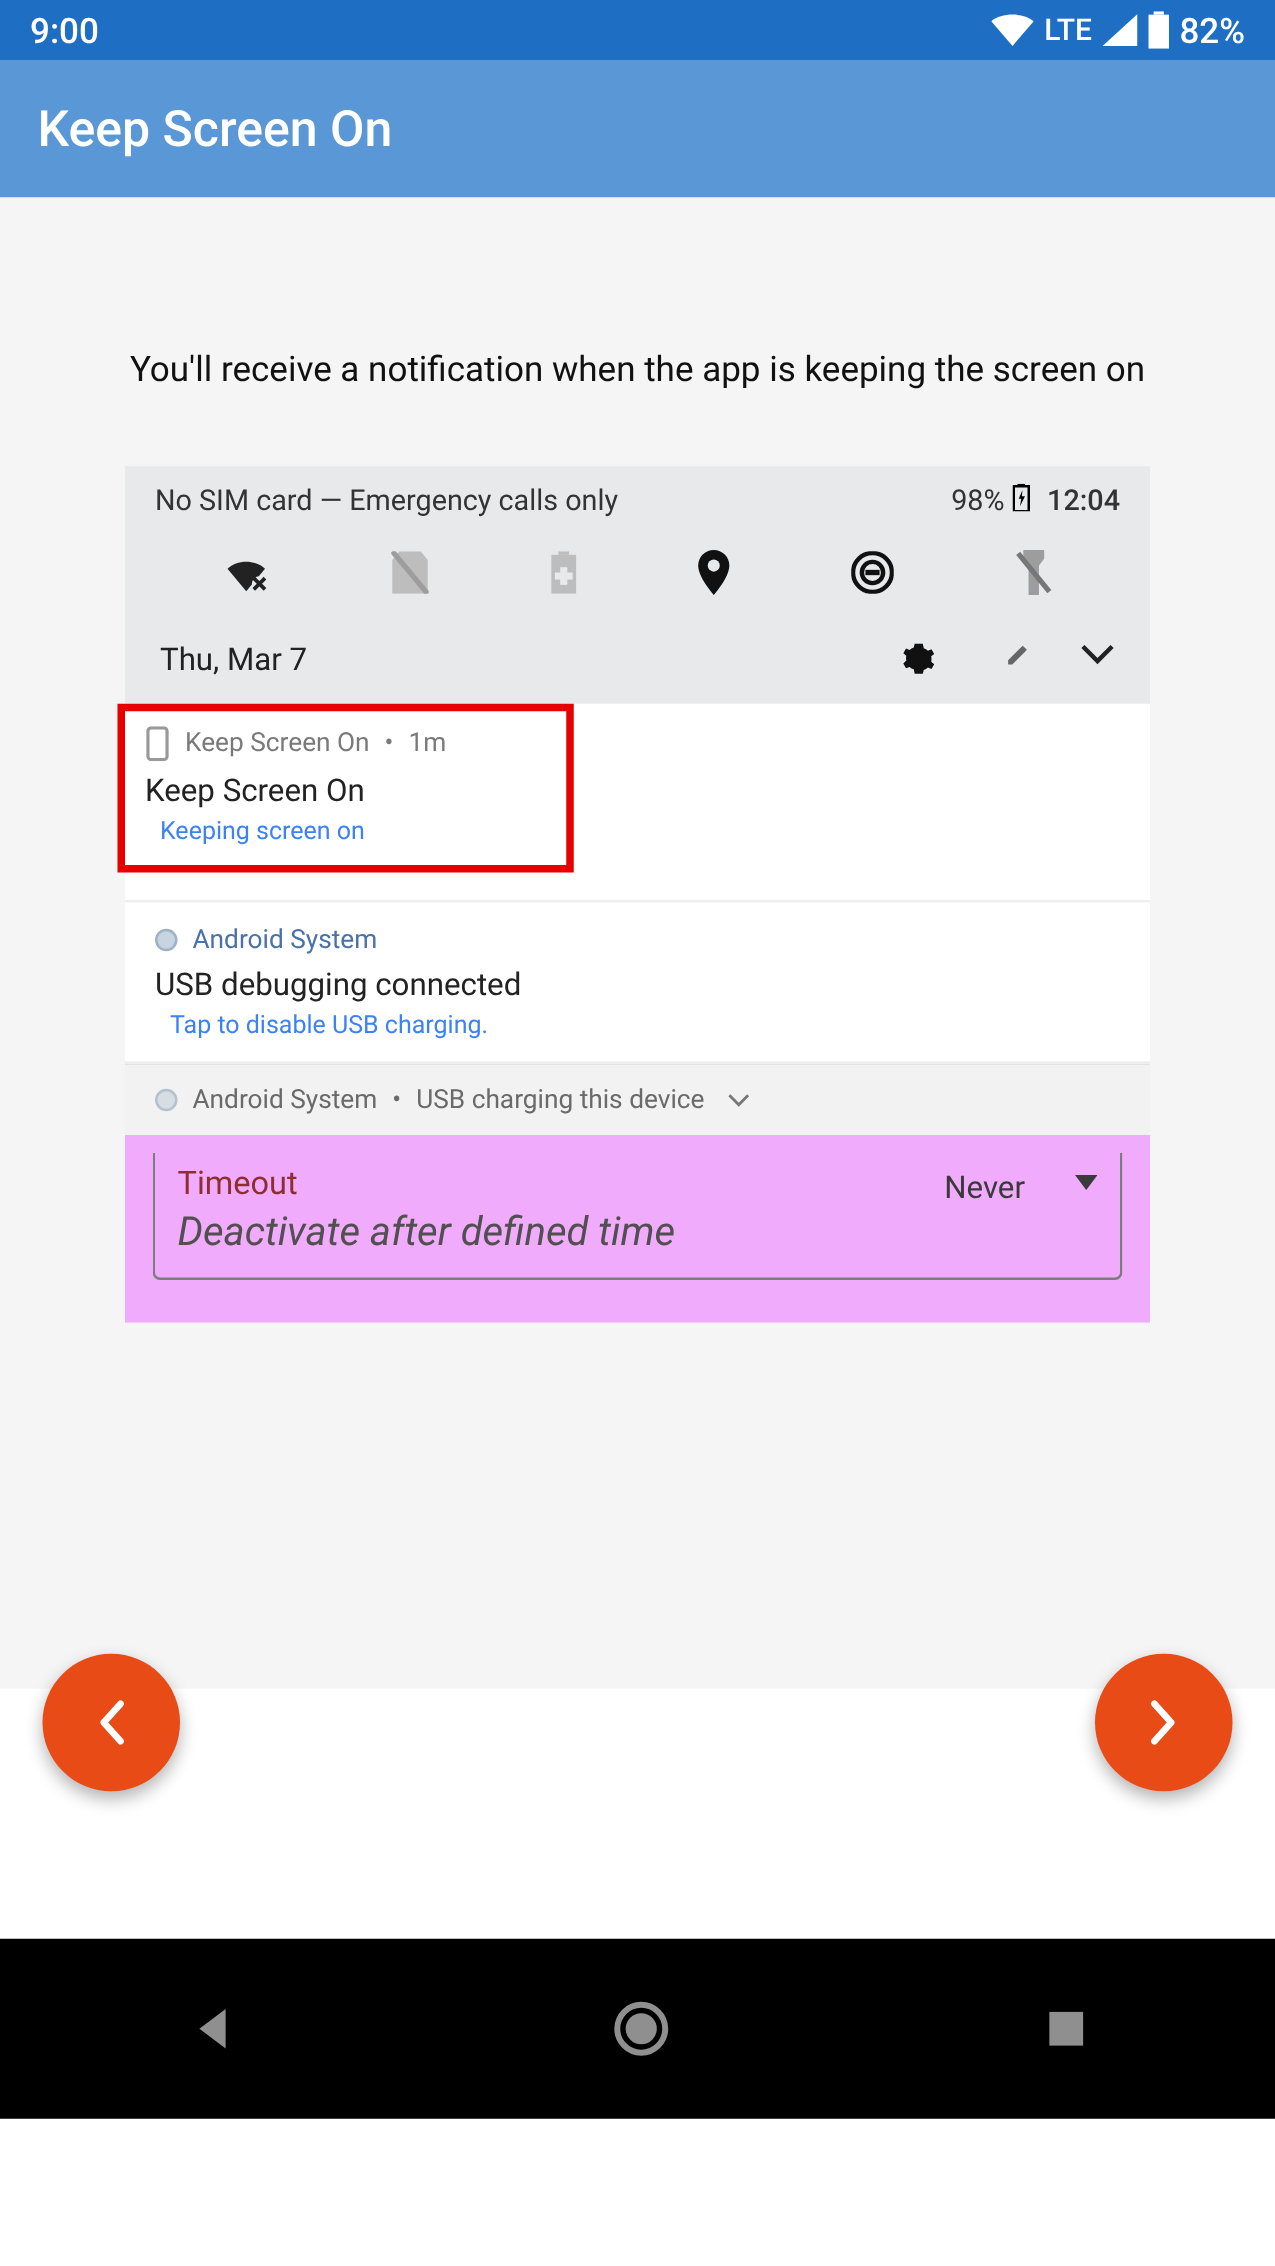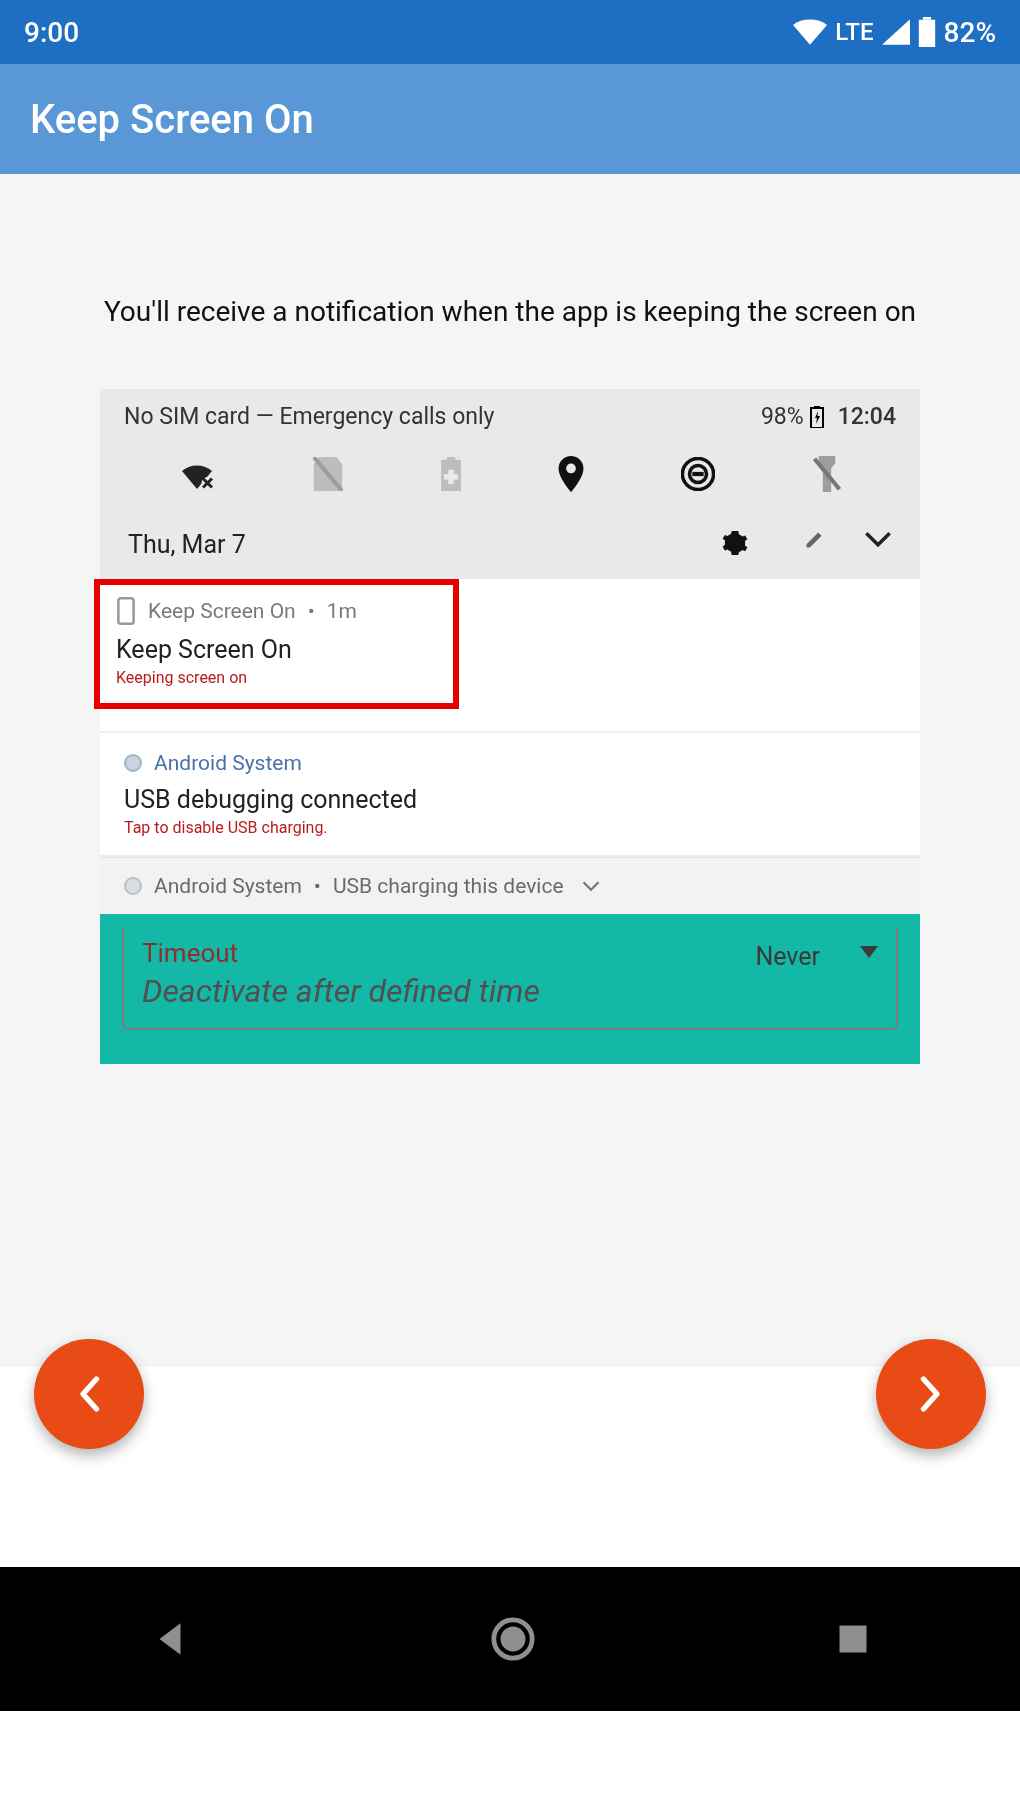--- a/index.html
+++ b/index.html
@@ -6,21 +6,21 @@
 body {
   width: 1020px;
   height: 1813px;
   font-family: Roboto, -apple-system, Helvetica, Arial, sans-serif;
   background: #fff;
   overflow: hidden;
 }
 
 
 .outer-status {
-  height: 64px;
+  height: 48px;
   background: #1e6ec3;
   color: #fff;
   display: flex;
   align-items: center;
   padding: 0 24px;
   font-size: 28px;
   font-weight: 500;
 }
 .outer-status .spacer { flex: 1; }
 .outer-status .icons { display: flex; align-items: center; gap: 8px; }
@@ -54,21 +54,20 @@
 
 .shade {
   width: 820px;
   margin: 0 auto;
   background: #e8e9ea;
 }
 
 
 .inner-status {
   display: flex;
-  align-items: center;
   padding: 14px 24px 8px;
   font-size: 23px;
   color: #333;
 }
 .inner-status .spacer { flex: 1; }
 
 
 .qs-row {
   display: flex;
   align-items: center;
@@ -98,21 +97,21 @@
 }
 .notif-header {
   display: flex;
   align-items: center;
   gap: 12px;
   font-size: 21px;
   color: #7a7a7a;
   margin-bottom: 10px;
 }
 .notif-title { font-size: 25px; color: #222; margin-bottom: 4px; }
-.notif-sub { font-size: 16px; color: #b91c1c; }
+.notif-sub { font-size: 20px; color: #3b82f6; margin-left: 12px; }
 
 .highlight-box {
   border: 6px solid #e60000;
   display: inline-block;
   padding: 12px 96px 16px 16px;
   margin-left: -6px;
 }
 
 .notif2 .notif-header-label { color: #4a71a8; }
 .notif2 .dot {
@@ -130,21 +129,21 @@
   color: #6a6a6a;
   border-top: 1px solid #e3e3e3;
 }
 .collapsed-notif .dot {
   width: 18px; height: 18px; border-radius: 50%; background: #d6dde3;
   border: 2px solid #b5c1cc;
 }
 
 
 .underlay {
-  background: #14b8a6;
+  background: #f0abfc;
   padding: 14px 22px 34px;
 }
 .under-card {
   display: flex;
   align-items: flex-start;
   padding: 12px 18px 18px;
   border-bottom: 2px solid #7c7c7c;
   border-left: 2px solid #7c7c7c;
   border-right: 2px solid #7c7c7c;
   border-radius: 0 0 6px 6px;

